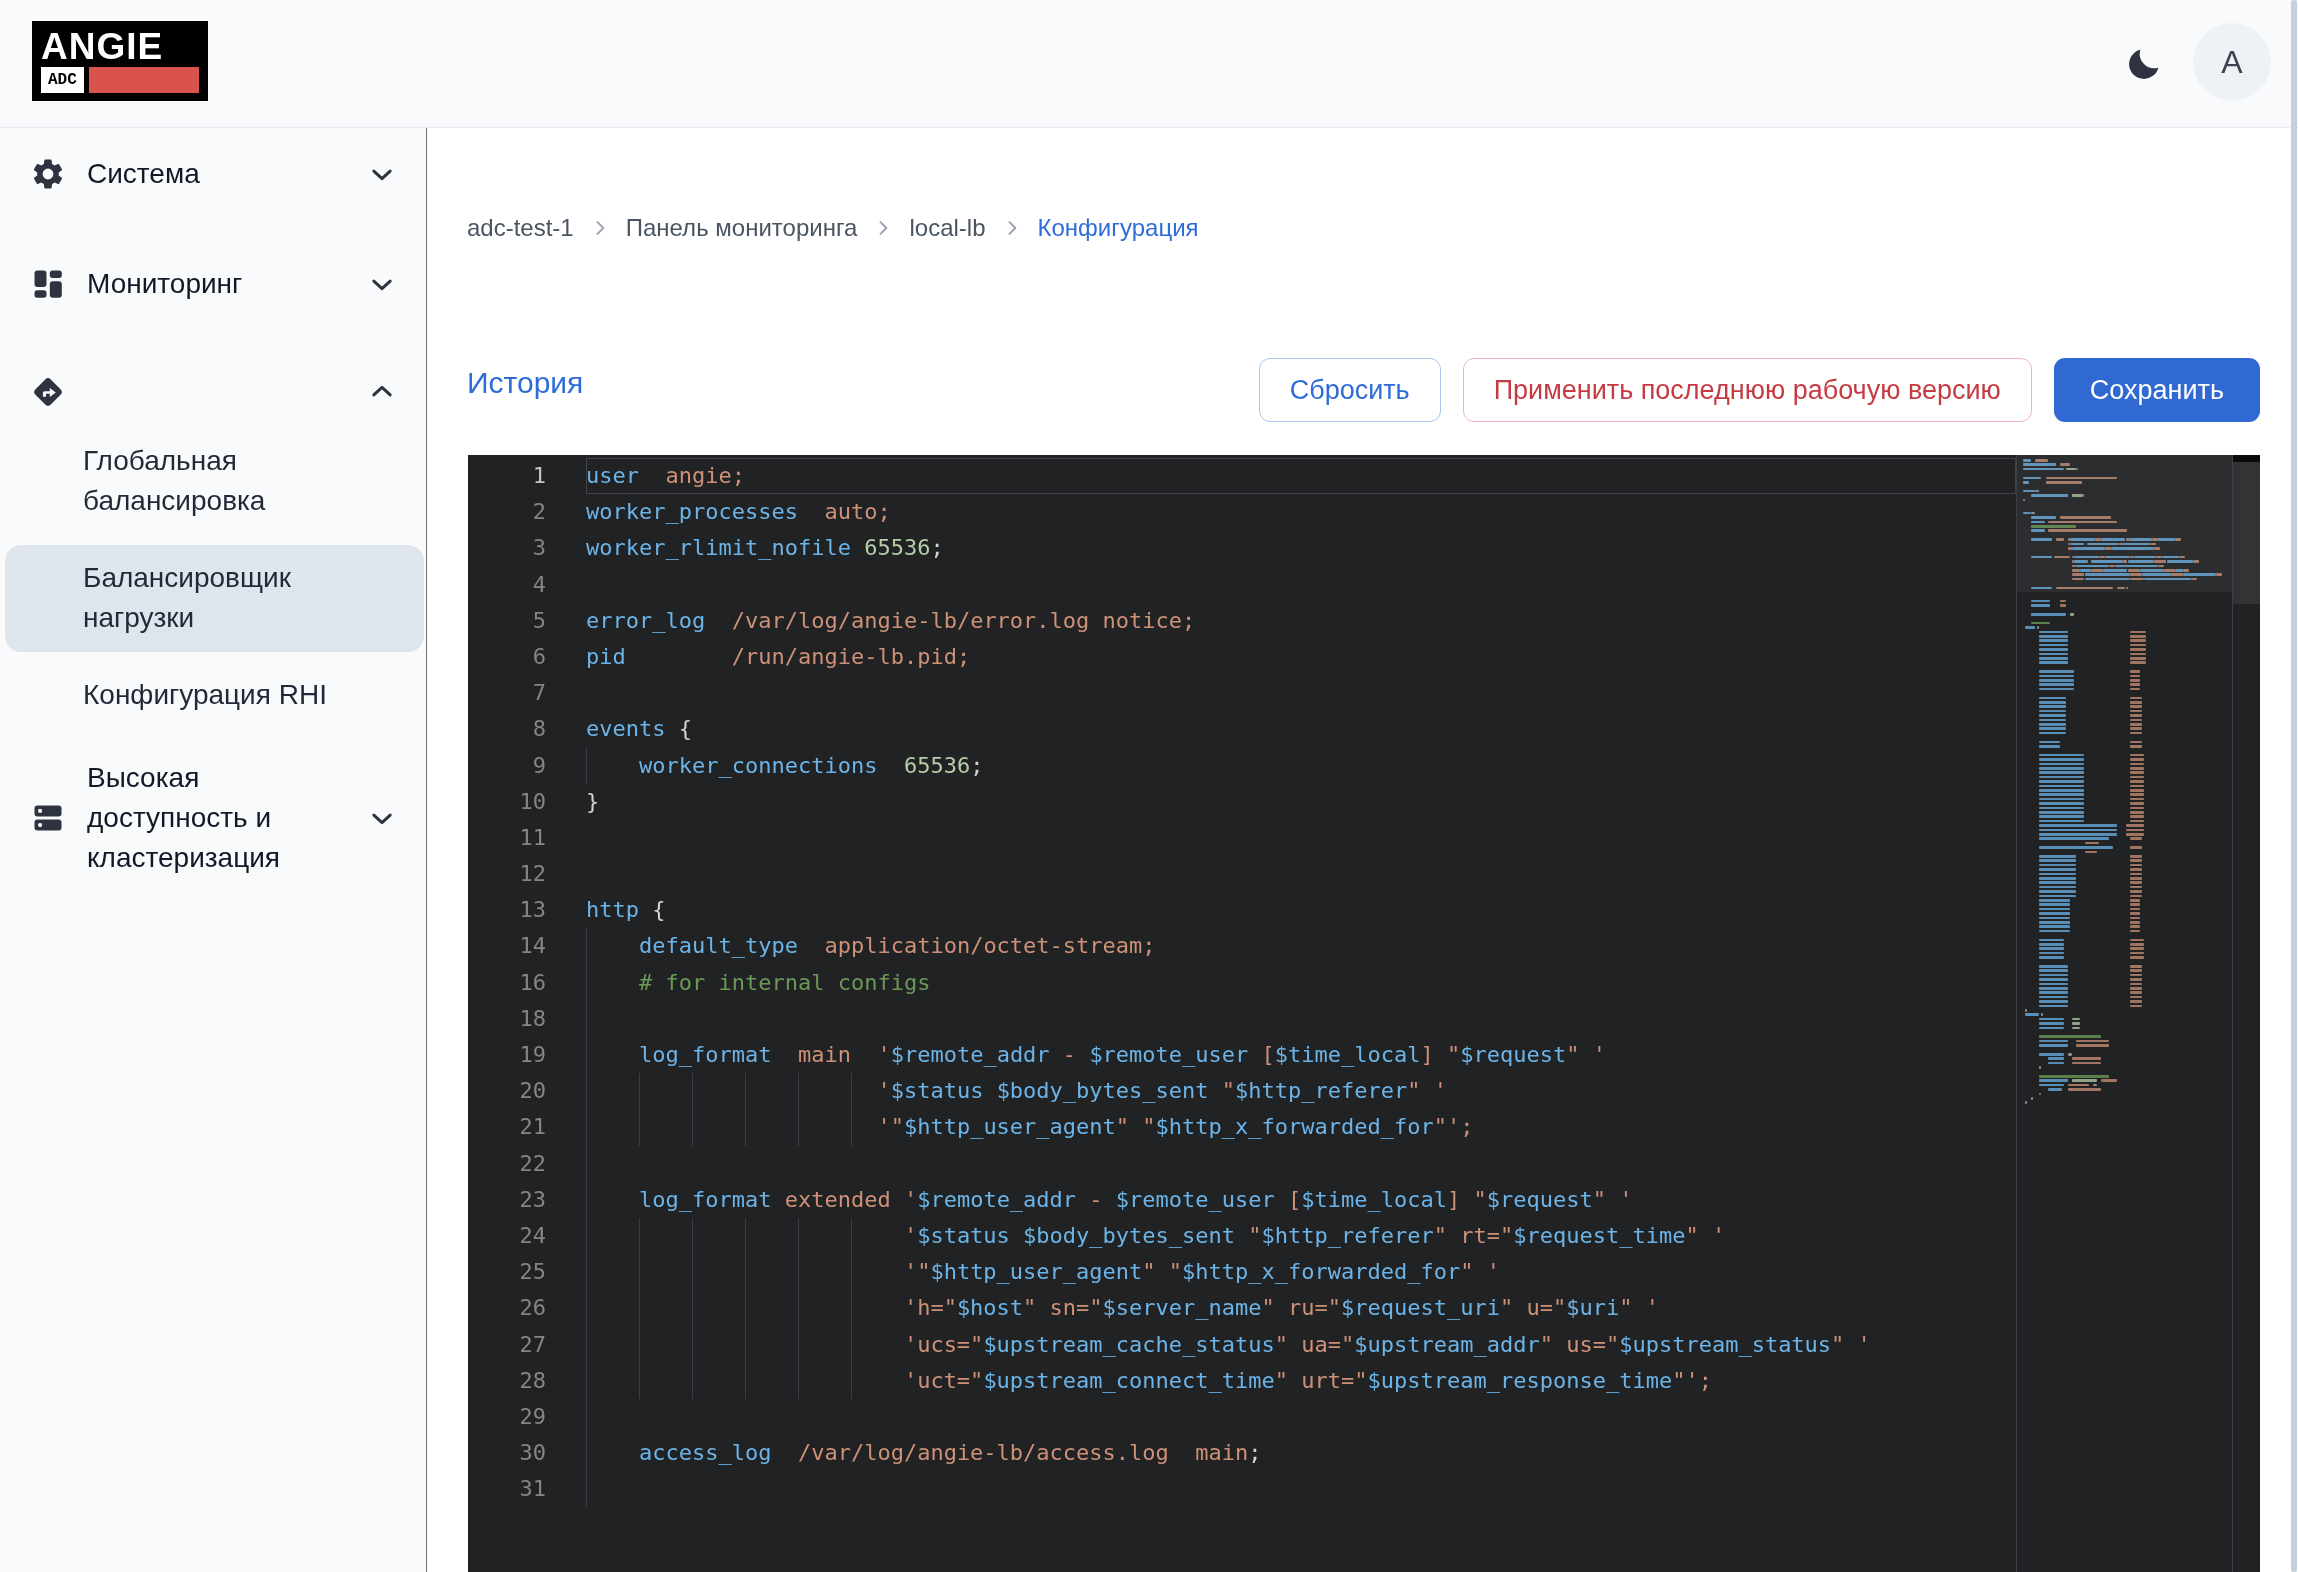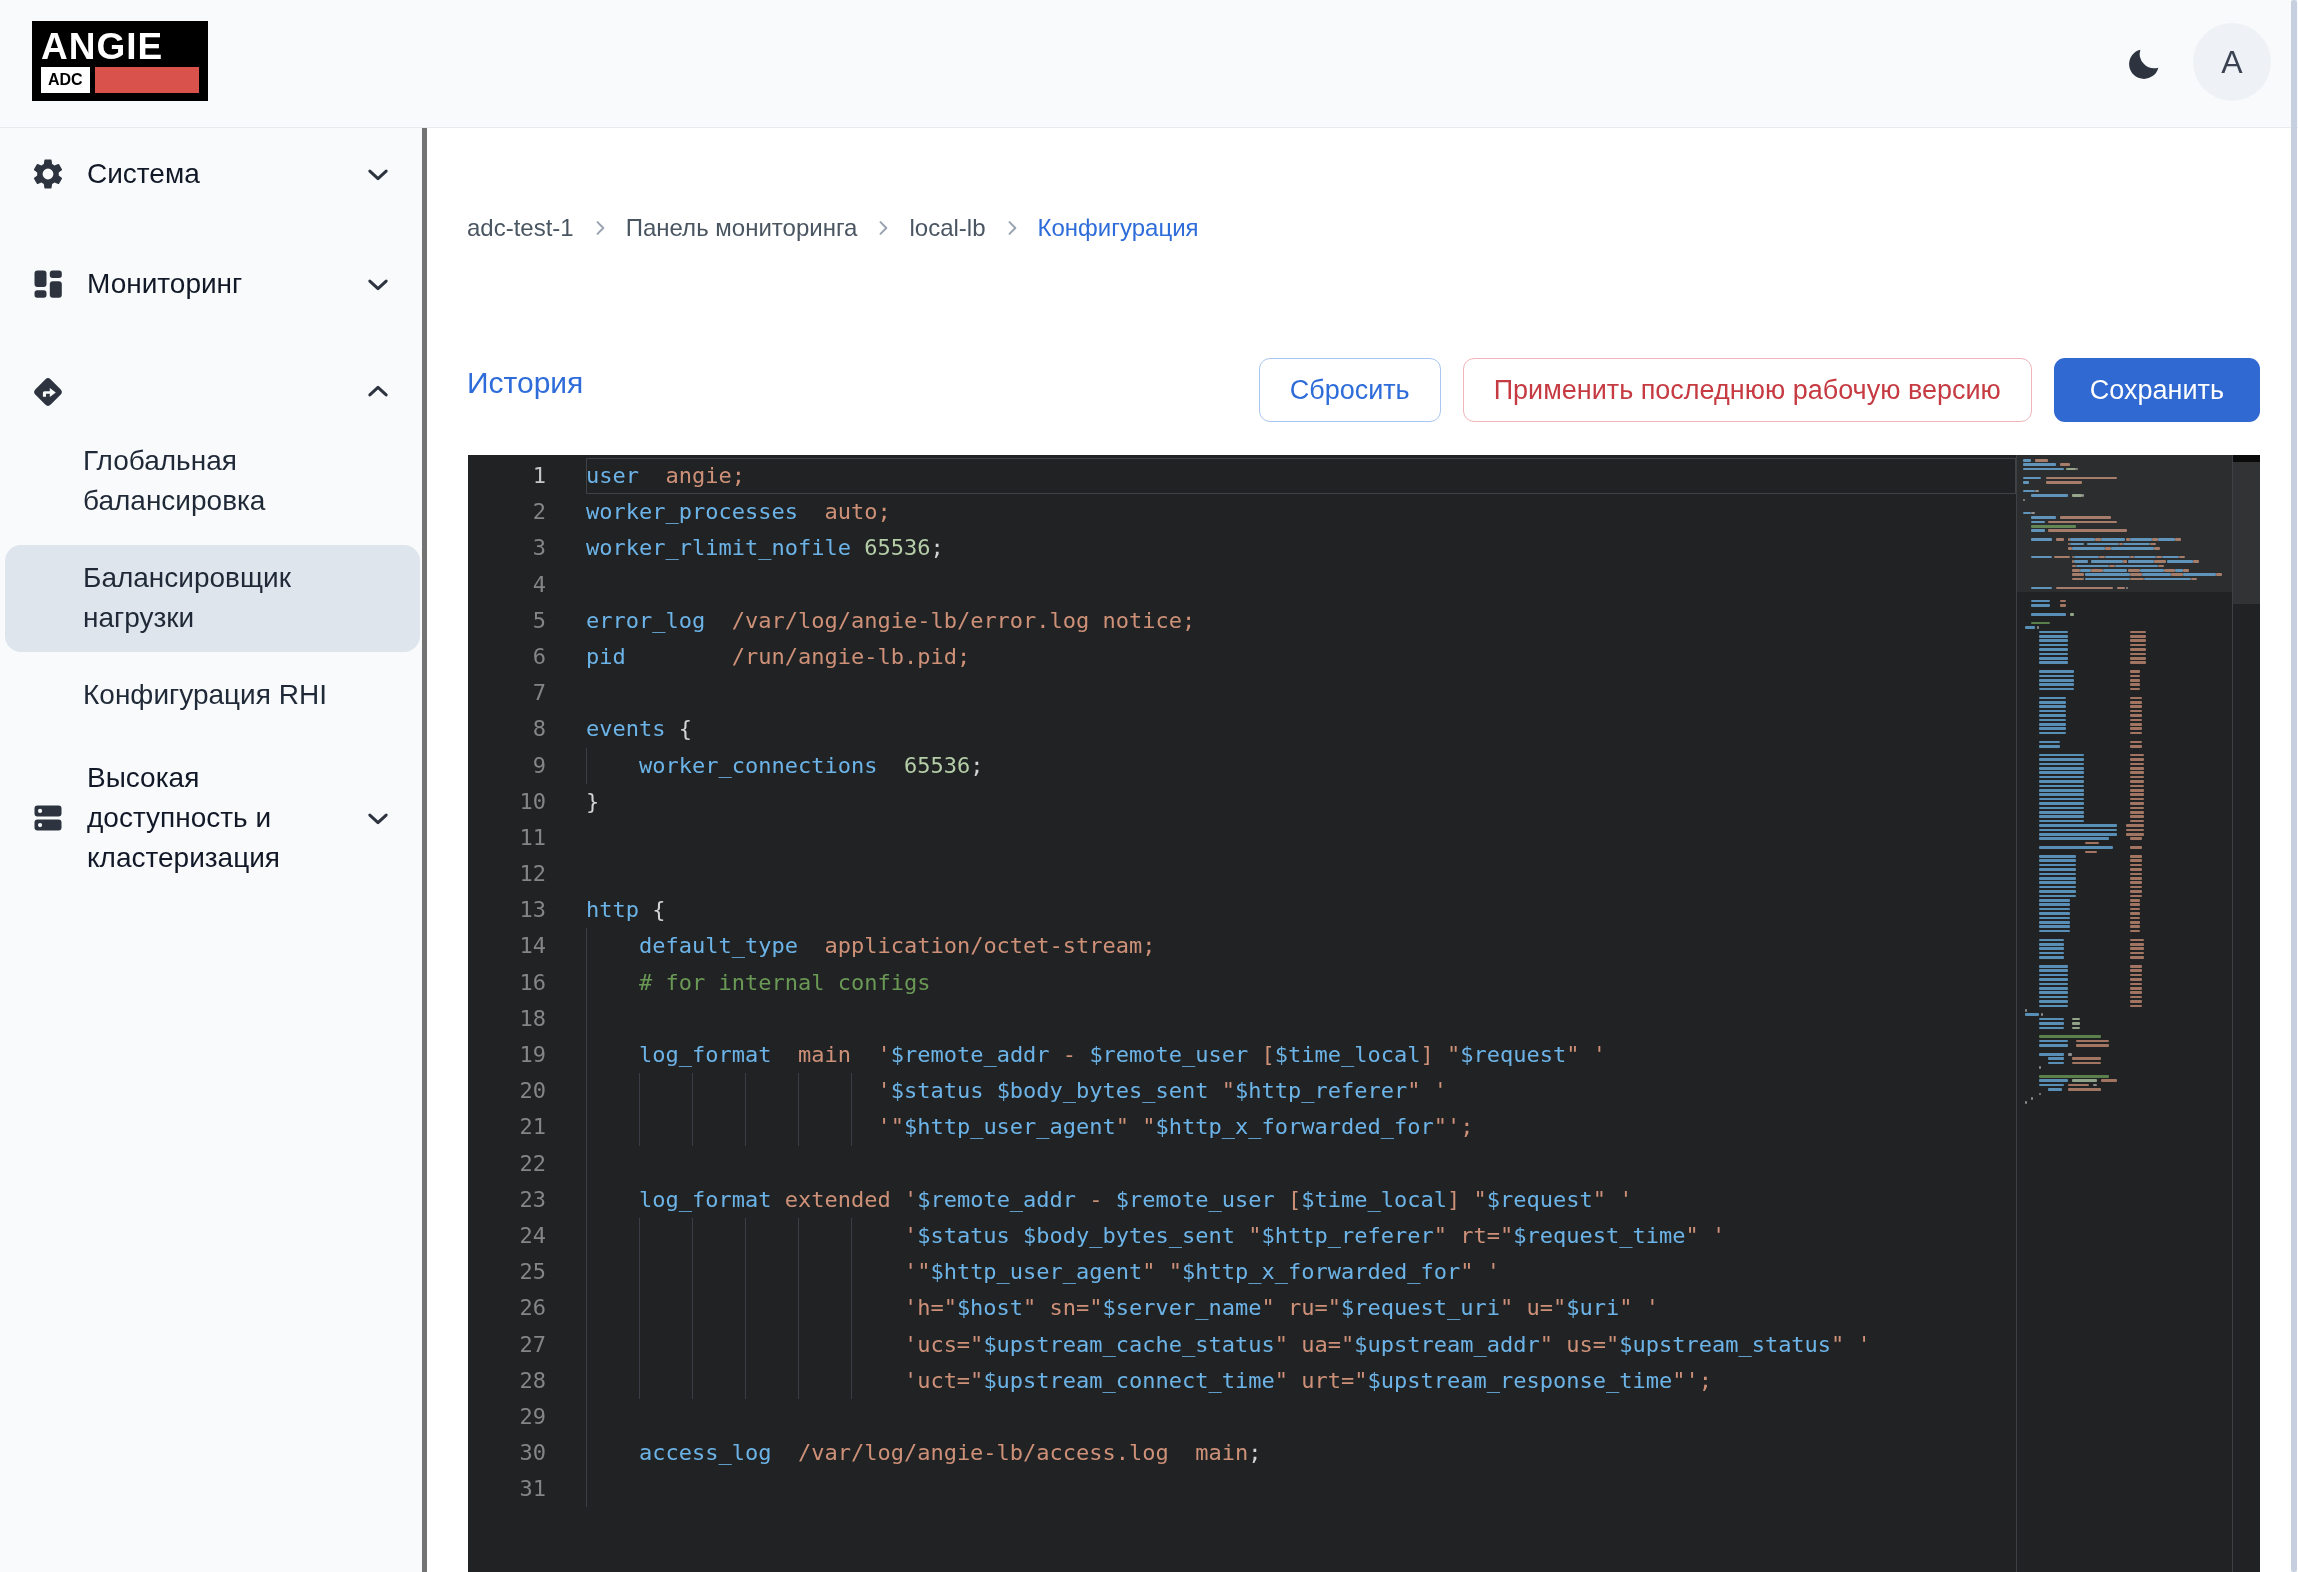--- a/index.html
+++ b/index.html
@@ -5,27 +5,27 @@
   html,body{margin:0;padding:0;}
   body{
     width:2298px;height:1572px;position:relative;overflow:hidden;
     background:#ffffff;font-family:"Liberation Sans",sans-serif;
     -webkit-font-smoothing:antialiased;
   }
   
   #header{position:absolute;left:0;top:0;width:2298px;height:128px;background:#f9fafb;border-bottom:1px solid #e7eaee;box-sizing:border-box;}
   #logo{position:absolute;left:32px;top:21px;width:176px;height:80px;background:#000;box-sizing:border-box;padding:7px 9px 8px 9px;display:flex;flex-direction:column;justify-content:space-between;}
   #logo .word{color:#fff;font-weight:800;font-size:37px;line-height:1;letter-spacing:1px;}
-  #logo .row{display:flex;align-items:stretch;height:26px;}
+  #logo .row{display:flex;align-items:stretch;height:26px;font-family:Liberation Mono, monospace;}
   #logo .adc{background:#fff;color:#000;font-weight:800;font-size:16px;display:flex;align-items:center;justify-content:center;padding:0 7px;}
   #logo .red{flex:1;background:#d9534c;margin-left:5px;}
   #moon-btn{position:absolute;left:2124px;top:44px;width:40px;height:40px;border:none;background:transparent;cursor:pointer;padding:0;}
   #avatar{position:absolute;left:2193px;top:23px;width:78px;height:78px;border-radius:50%;background:#eef2f7;display:flex;align-items:center;justify-content:center;font-size:32px;color:#3b4352;cursor:pointer;}
   
-  #sidebar{position:absolute;left:0;top:128px;width:427px;bottom:0;background:#f9fafb;border-right:5px solid #737373;box-sizing:border-box;padding-top:26px;}
+  #sidebar{position:absolute;left:0;top:128px;width:427px;bottom:0;background:#f9fafb;border-right:1px solid #737373;box-sizing:border-box;padding-top:26px;}
   .nav-item{display:flex;align-items:center;gap:21px;padding:0 30px;margin-bottom:70px;cursor:pointer;}
   .nav-item .nav-icon{width:36px;flex:none;display:flex;align-items:center;}
   .nav-item .nav-label{flex:1;font-size:28px;color:#111827;line-height:1.42;max-width:234px;}
   .nav-item .nav-chevron{flex:none;margin-left:auto;display:flex;}
   .nav-item.tight{margin-bottom:18px;}
   .sub-item{font-size:28px;color:#1f2937;line-height:1.45;padding:13px 20px 13px 78px;margin:0 2px 10px 5px;border-radius:16px;cursor:pointer;}
   .sub-item.active{background:#dfe5ec;}
   .sub-item.last{margin-bottom:30px;}
   
   #main{position:absolute;left:427px;top:128px;right:0;bottom:0;background:#fff;overflow:hidden;}

